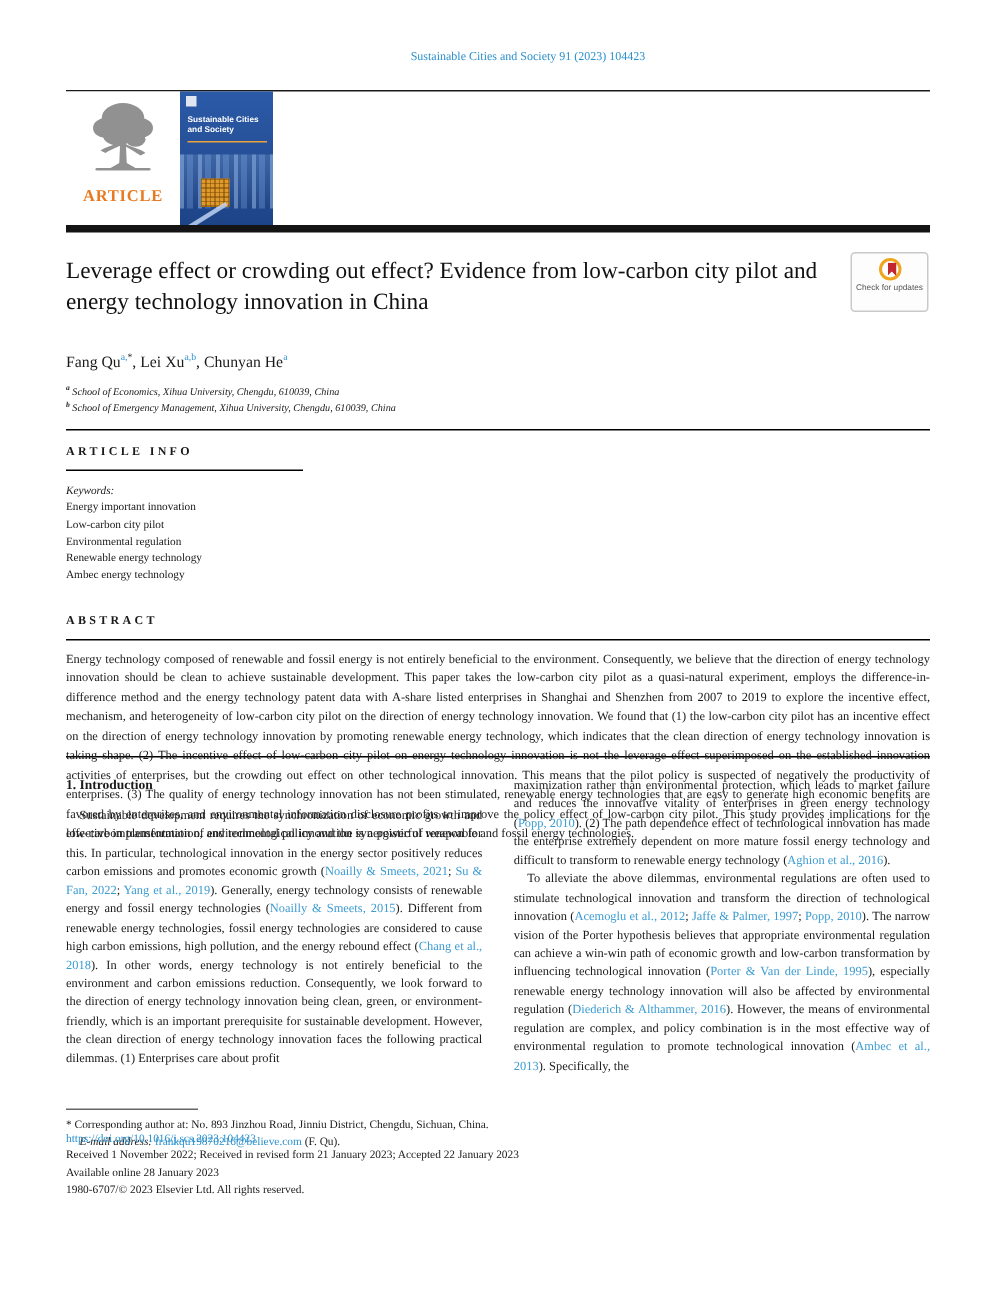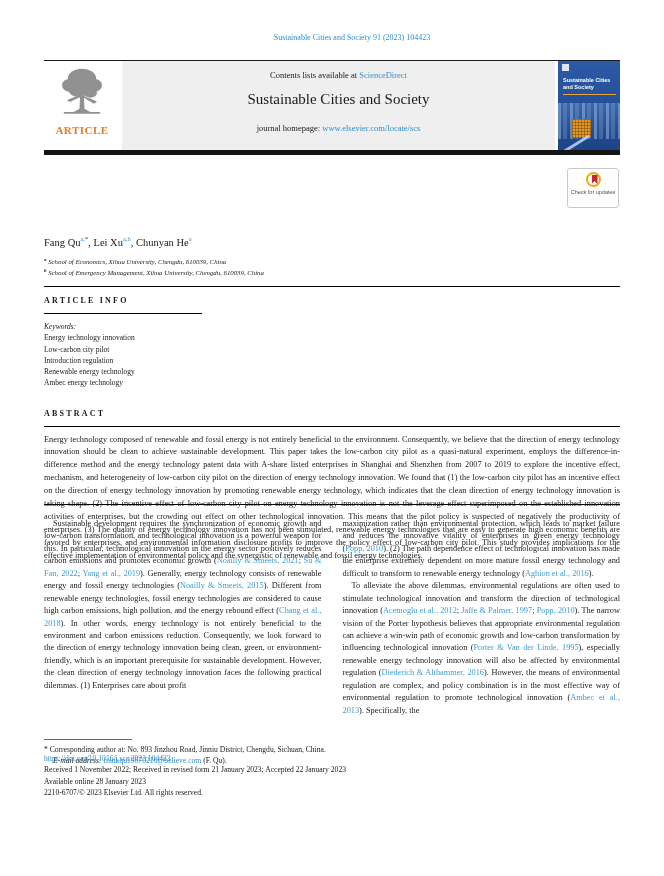--- a/index.html
+++ b/index.html
@@ -112,37 +112,33 @@
             <ellipse cx="40" cy="33" rx="8" ry="6"></ellipse>
             <path d="M28 30 L32 30 L33 52 L40 56 L20 56 L27 52 Z"></path>
             <path d="M30 34 C24 38 18 38 12 42 L16 44 C22 40 27 39 30 37 Z"></path>
             <path d="M31 36 C37 40 43 40 48 44 L44 46 C38 42 34 40 31 38 Z"></path>
             <rect x="8" y="56" width="44" height="2" rx="1"></rect>
           </g>
         </svg>
       </span>
       <span class="elsevier-text">ARTICLE</span>
     </div>
-    <div class="header-center">
-      <div class="contents-line"><span>Contents lists available at </span><span class="blue">ScienceDirect</span></div>
-      <div class="journal-name">Sustainable Cities and Society</div>
-      <div class="homepage-line"><span>journal homepage: </span><span class="blue">www.elsevier.com/locate/scs</span></div>
-    </div>
     <div class="cover-block">
       <div class="cover-mark"></div>
       <div class="cover-title">Sustainable Cities and Society</div>
       <div class="cover-subline"></div>
       <div class="cover-skyline"></div>
       <div class="cover-orange"></div>
       <div class="cover-diag"></div>
       <div class="cover-bottom"></div>
     </div>
   </div>
   <div class="black-bar"></div>
 
+  <h1 class="title-block" style="font-weight:normal;">Leverage effect or crowding out effect? Evidence from low-carbon city pilot and energy technology innovation in China</h1>
 
   <div class="badge">
     <div class="badge-circle">
       <div class="badge-ribbon"></div>
     </div>
     <div class="badge-text">Check for updates</div>
   </div>
 
   <div class="authors-line"><span>Fang Qu</span><sup><span class="sup-blue">a,</span><span class="sup-plain">*</span></sup><span>, </span><span>Lei Xu</span><sup><span class="sup-blue">a,b</span></sup><span>, </span><span>Chunyan He</span><sup><span class="sup-blue">a</span></sup></div>
 
@@ -150,36 +146,37 @@
       <div class="affil"><sup>a</sup><span> School of Economics, Xihua University, Chengdu, 610039, China</span></div>
       <div class="affil"><sup>b</sup><span> School of Emergency Management, Xihua University, Chengdu, 610039, China</span></div>
     </div>
 
   <div class="info-section">
     <div class="left-col">
       <div class="section-heading">ARTICLE INFO</div>
       <div class="keywords-wrap">
         <div class="keywords-label">Keywords:</div>
         <div id="keywords-list">
-            <div>Energy technology innovation</div>
+            <div>Energy important innovation</div>
             <div>Low-carbon city pilot</div>
-            <div>Introduction regulation</div>
+            <div>Environmental regulation</div>
             <div>Renewable energy technology</div>
             <div>Ambec energy technology</div>
           </div>
       </div>
     </div>
     <div class="right-col">
       <div class="section-heading">ABSTRACT</div>
       <div class="abstract-text">Energy technology composed of renewable and fossil energy is not entirely beneficial to the environment. Consequently, we believe that the direction of energy technology innovation should be clean to achieve sustainable development. This paper takes the low-carbon city pilot as a quasi-natural experiment, employs the difference-in-difference method and the energy technology patent data with A-share listed enterprises in Shanghai and Shenzhen from 2007 to 2019 to explore the incentive effect, mechanism, and heterogeneity of low-carbon city pilot on the direction of energy technology innovation. We found that (1) the low-carbon city pilot has an incentive effect on the direction of energy technology innovation by promoting renewable energy technology, which indicates that the clean direction of energy technology innovation is taking shape. (2) The incentive effect of low-carbon city pilot on energy technology innovation is not the leverage effect superimposed on the established innovation activities of enterprises, but the crowding out effect on other technological innovation. This means that the pilot policy is suspected of negatively the productivity of enterprises. (3) The quality of energy technology innovation has not been stimulated, renewable energy technologies that are easy to generate high economic benefits are favored by enterprises, and environmental information disclosure profits to improve the policy effect of low-carbon city pilot. This study provides implications for the effective implementation of environmental policy and the synergistic of renewable and fossil energy technologies.</div>
     </div>
   </div>
 
   <div class="intro-section">
     <div>
+      <div class="intro-heading">1. Introduction</div>
       <div id="intro-col1">
           <p class="para indent"><span>Sustainable development requires the synchronization of economic growth and low-carbon transformation, and technological innovation is a powerful weapon for this. In particular, technological innovation in the energy sector positively reduces carbon emissions and promotes economic growth (</span><span class="cite">Noailly &amp; Smeets, 2021</span><span>; </span><span class="cite">Su &amp; Fan, 2022</span><span>; </span><span class="cite">Yang et al., 2019</span><span>). Generally, energy technology consists of renewable energy and fossil energy technologies (</span><span class="cite">Noailly &amp; Smeets, 2015</span><span>). Different from renewable energy technologies, fossil energy technologies are considered to cause high carbon emissions, high pollution, and the energy rebound effect (</span><span class="cite">Chang et al., 2018</span><span>). In other words, energy technology is not entirely beneficial to the environment and carbon emissions reduction. Consequently, we look forward to the direction of energy technology innovation being clean, green, or environment-friendly, which is an important prerequisite for sustainable development. However, the clean direction of energy technology innovation faces the following practical dilemmas. (1) Enterprises care about profit</span></p>
         </div>
     </div>
     <div>
       <div id="intro-col2">
           <p class="para"><span>maximization rather than environmental protection, which leads to market failure and reduces the innovative vitality of enterprises in green energy technology (</span><span class="cite">Popp, 2010</span><span>). (2) The path dependence effect of technological innovation has made the enterprise extremely dependent on more mature fossil energy technology and difficult to transform to renewable energy technology (</span><span class="cite">Aghion et al., 2016</span><span>).</span></p>
           <p class="para indent"><span>To alleviate the above dilemmas, environmental regulations are often used to stimulate technological innovation and transform the direction of technological innovation (</span><span class="cite">Acemoglu et al., 2012</span><span>; </span><span class="cite">Jaffe &amp; Palmer, 1997</span><span>; </span><span class="cite">Popp, 2010</span><span>). The narrow vision of the Porter hypothesis believes that appropriate environmental regulation can achieve a win-win path of economic growth and low-carbon transformation by influencing technological innovation (</span><span class="cite">Porter &amp; Van der Linde, 1995</span><span>), especially renewable energy technology innovation will also be affected by environmental regulation (</span><span class="cite">Diederich &amp; Althammer, 2016</span><span>). However, the means of environmental regulation are complex, and policy combination is in the most effective way of environmental regulation to promote technological innovation (</span><span class="cite">Ambec et al., 2013</span><span>). Specifically, the</span></p>
         </div>
     </div>
@@ -188,16 +185,16 @@
   <div class="footnote">
     <div class="fn-rule"></div>
     <div class="fn-line1"><span class="fn-star">*</span><span> Corresponding author at: No. 893 Jinzhou Road, Jinniu District, Chengdu, Sichuan, China.</span></div>
     <div class="fn-line2"><span class="em-label">E-mail address:</span> <span class="blue">frankqu19870216@believe.com</span><span> (F. Qu).</span></div>
   </div>
 
   <div class="footer-block">
     <div class="doi">https://doi.org/10.1016/j.scs.2023.104423</div>
     <div>Received 1 November 2022; Received in revised form 21 January 2023; Accepted 22 January 2023</div>
     <div>Available online 28 January 2023</div>
-    <div>2210-6707/© 2023 Elsevier Ltd. All rights reserved.</div>
+    <div>1980-6707/© 2023 Elsevier Ltd. All rights reserved.</div>
   </div>
 
 </div>
 
 </body></html>

